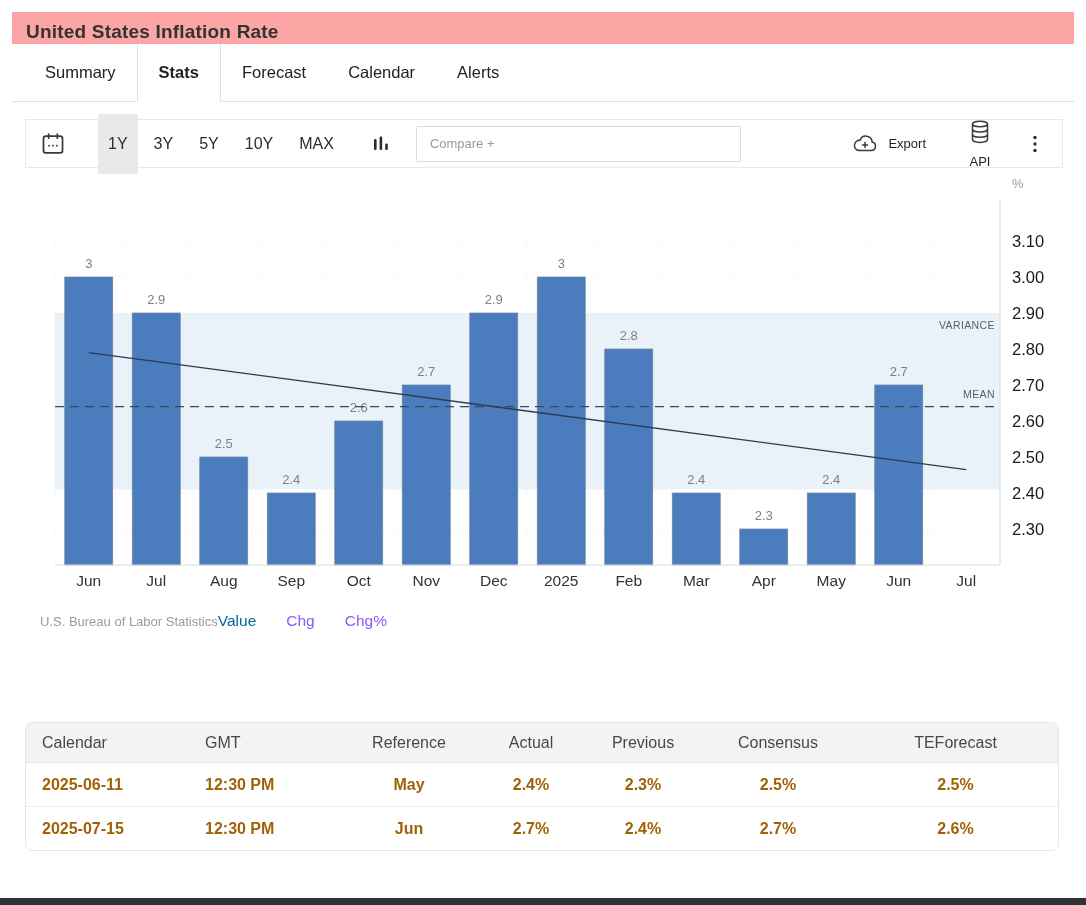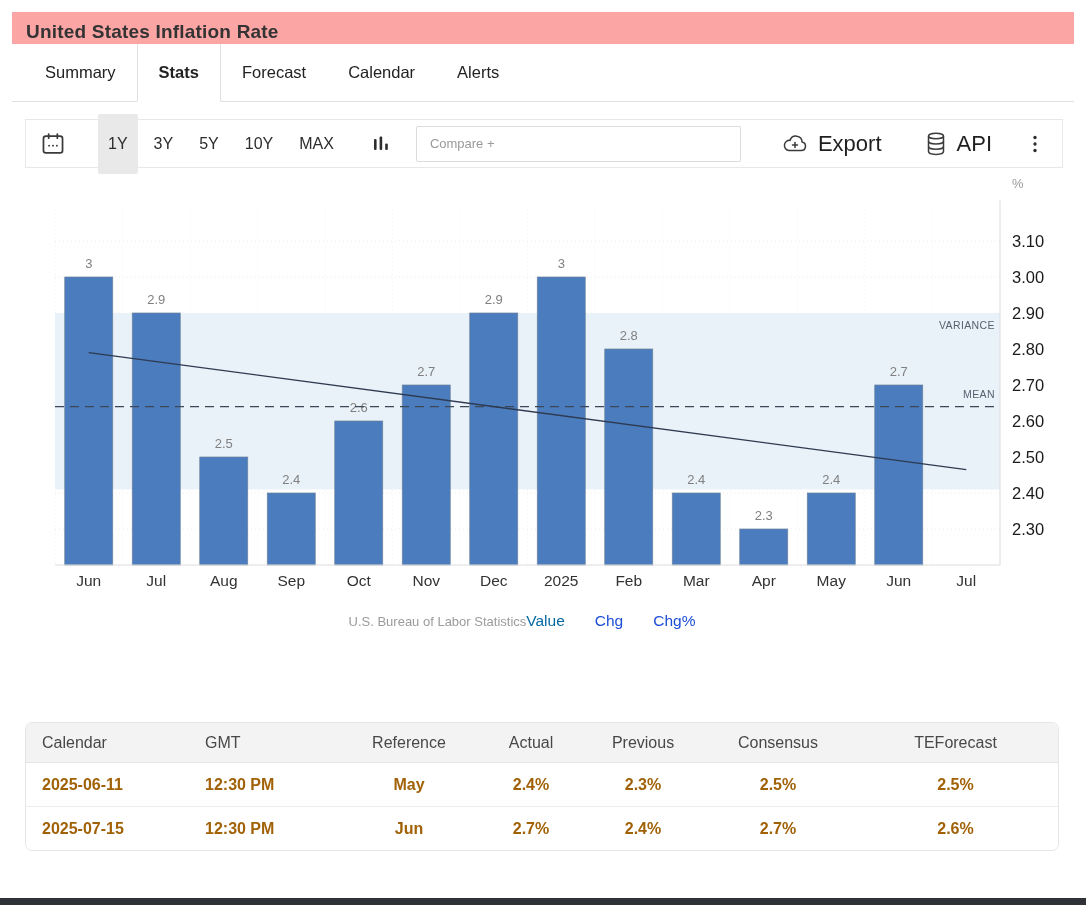--- a/index.html
+++ b/index.html
@@ -31,33 +31,33 @@
            box-sizing:border-box;padding:0 14px;}
   .tool-icon{display:flex;align-items:center;justify-content:center;cursor:pointer;}
   .ranges{display:flex;align-items:center;gap:6px;margin-left:32px;}
   .range-chip{font-size:16px;color:#2d2d2d;padding:21px 10px;border-radius:2px;cursor:pointer;}
   .range-chip.active{background:#e9e9e9;}
   .chart-type-btn{margin-left:26px;}
   .compare-input{margin-left:24px;width:325px;height:36px;border:1px solid #dcdcdc;
                  border-radius:2px;box-sizing:border-box;padding:0 13px;font-size:13px;
                  color:#333;font-family:"Liberation Sans",sans-serif;outline:none;background:#fff;}
   .compare-input::placeholder{color:#9a9a9a;}
-  .tool-btn{display:flex;align-items:center;gap:9px;font-size:22px;color:#1f1f1f;cursor:pointer;}
+  .tool-btn{display:flex;align-items:center;gap:9px;font-size:13px;color:#1f1f1f;cursor:pointer;}
   .export-btn{margin-left:auto;}
-  .api-btn{margin-left:42px;}
+  .api-btn{margin-left:42px;flex-direction:column;}
   .kebab-btn{margin-left:34px;margin-right:4px;}
 
   
   .chart-wrap{position:absolute;left:20px;top:170px;width:1046px;height:440px;}
   .chart-footer{position:absolute;left:40px;top:606px;width:1026px;height:30px;
-                display:flex;align-items:center;justify-content:center;
+                display:flex;align-items:center;justify-content:flex-start;
                 box-sizing:border-box;padding-right:62px;}
   .source-note{font-size:13px;color:#9b9b9b;}
   .toggles{display:flex;align-items:center;gap:30px;}
-  .toggle-link{font-size:15.5px;color:#1d4ed8;cursor:pointer;}
+  .toggle-link{font-size:15.5px;color:#8b5cf6;cursor:pointer;}
   .toggle-link.active{color:#0369a1;}
 
   
   .table-card{position:absolute;left:25px;top:722px;width:1032px;background:#fff;
               border:1px solid #e6e6e6;border-radius:7px;overflow:hidden;}
   table{width:100%;border-collapse:collapse;font-size:16px;}
   thead th{background:#f3f3f3;color:#484848;font-weight:normal;height:37px;
            border-bottom:1px solid #e4e4e4;}
   tbody td{height:41px;color:#a16207;font-weight:bold;}
   tbody tr + tr td{border-top:1px solid #ececec;}

